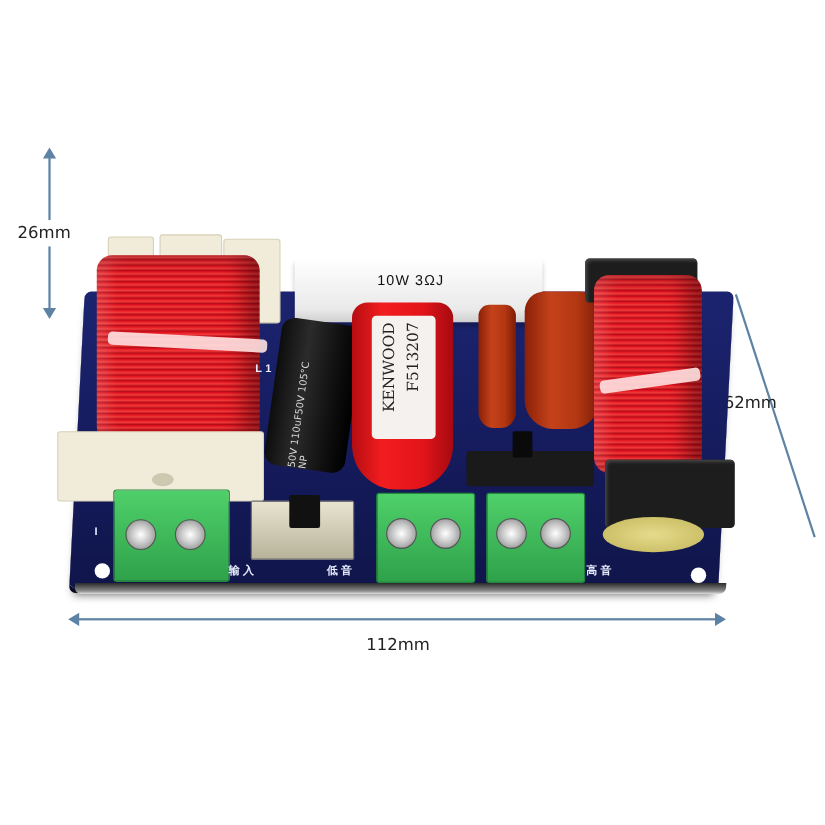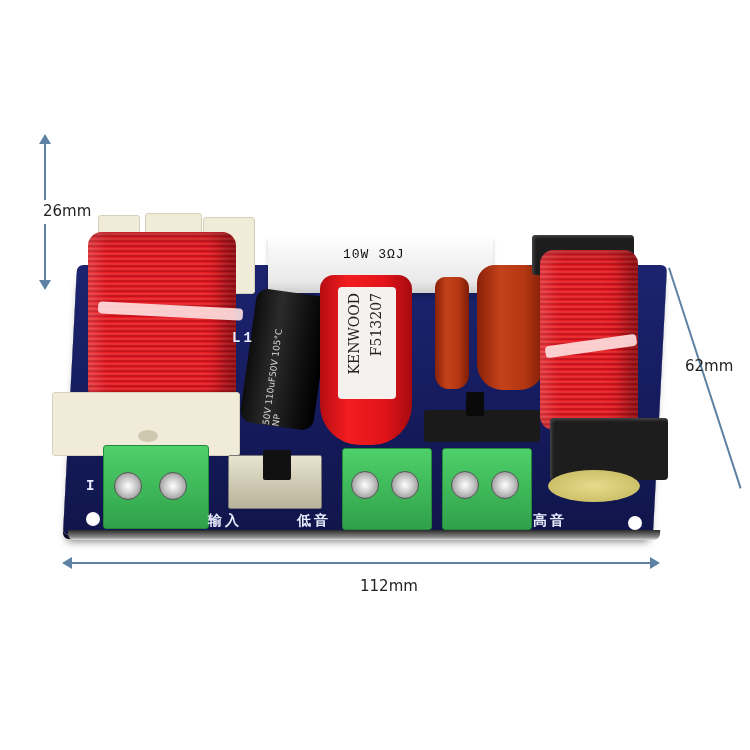--- a/index.html
+++ b/index.html
@@ -1,44 +1,44 @@
 <!DOCTYPE html>
 <html><head>
 <meta charset="utf-8">
 <style>
   html, body { margin:0; padding:0; background:#ffffff; }
   body { width:750px; height:750px; position:relative; overflow:hidden; font-family:"Liberation Sans", sans-serif; }
   .abs { position:absolute; }
 
   
-  .dim-label { position:absolute; font-size:15px; color:#222; font-family:"DejaVu Sans", sans-serif;margin-left:27px; }
+  .dim-label { position:absolute; font-size:15px; color:#222; font-family:"DejaVu Sans", sans-serif; }
   .dim-line { position:absolute; background:#5d82a3; }
 
   
   .pcb { position:absolute; left:70px; top:265px; width:590px; height:270px;
          background:linear-gradient(180deg,#1c2470 0%,#141a5a 60%,#10164a 100%);
          border-radius:6px; transform:skewX(-3deg);
          box-shadow:0 10px 8px -4px rgba(0,0,0,0.55), 0 4px 0 #0a0d2c; }
   .pcb-edge { position:absolute; left:68px; top:530px; width:592px; height:10px;
               background:linear-gradient(180deg,#2a2a2a,#888 70%,#ddd); border-radius:0 0 6px 6px; transform:skewX(-3deg); }
   .hole { position:absolute; width:14px; height:14px; border-radius:50%; background:#fff; }
-  .silk { position:absolute; color:#e8ecff; font-size:14px; font-weight:bold; font-family:Liberation Mono, monospace; letter-spacing:3px; }
+  .silk { position:absolute; color:#e8ecff; font-size:10px; font-weight:bold; font-family:Liberation Sans, sans-serif; letter-spacing:3px; }
 
   
   .coil { position:absolute; border-radius:14px;
           background:repeating-linear-gradient(180deg,#e0121f 0px,#f03a3a 2px,#b80c17 4px,#e0121f 5px); 
           box-shadow: inset -14px 0 18px rgba(0,0,0,0.35), inset 10px 0 14px rgba(255,255,255,0.15); }
   .tie { position:absolute; height:12px; background:rgba(255,225,225,0.9); border-radius:4px; }
   .bobbin-white { position:absolute; background:#f1ecd9; border:1px solid #d7d0b8; border-radius:3px; }
   .bobbin-black { position:absolute; background:#1d1d1d; border-radius:4px; box-shadow: inset 2px 2px 3px #444; }
 
   
   .resistor { position:absolute; left:268px; top:235px; width:225px; height:58px; background:linear-gradient(180deg,#ffffff,#e9e9e9 80%,#cfcfcf);
               border-radius:4px; box-shadow:0 4px 4px rgba(0,0,0,0.2); }
-  .resistor span { position:absolute; left:75px; top:12px; font-family:Liberation Mono, monospace; font-size:13px; color:#111; letter-spacing:1px; }
+  .resistor span { position:absolute; left:75px; top:12px; font-family:Liberation Sans, sans-serif; font-size:13px; color:#111; letter-spacing:1px; }
 
   
   .ecap { position:absolute; left:248px; top:292px; width:74px; height:135px; border-radius:12px;
           background:linear-gradient(90deg,#0d0d0d 0%,#2b2b2b 35%,#0e0e0e 75%,#000 100%); transform:rotate(8deg); }
   .ecap-text { position:absolute; left:22px; top:28px; color:#d8d8d8; font-size:9px; writing-mode:vertical-rl; transform:rotate(180deg); font-family:"DejaVu Sans", sans-serif; }
 
   
   .rcap { position:absolute; left:320px; top:275px; width:92px; height:170px; border-radius:14px 14px 40px 40px;
           background:linear-gradient(90deg,#b50d12 0%,#f21d1f 30%,#e2141a 70%,#a50a10 100%); }
   .rcap-label { position:absolute; left:18px; top:12px; width:58px; height:112px; background:#f4f1ee; border-radius:4px; }

